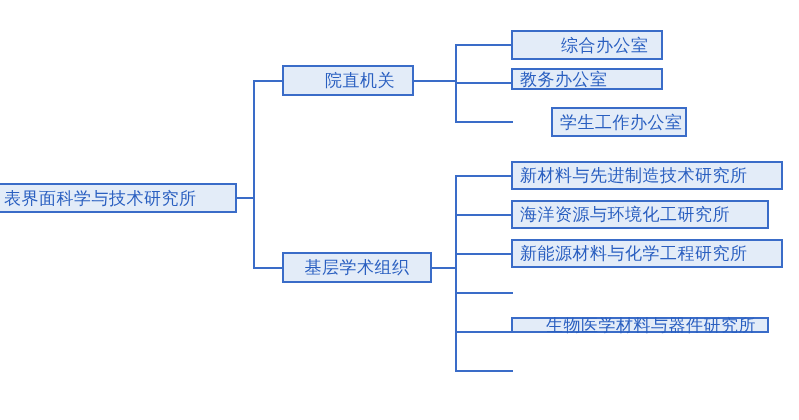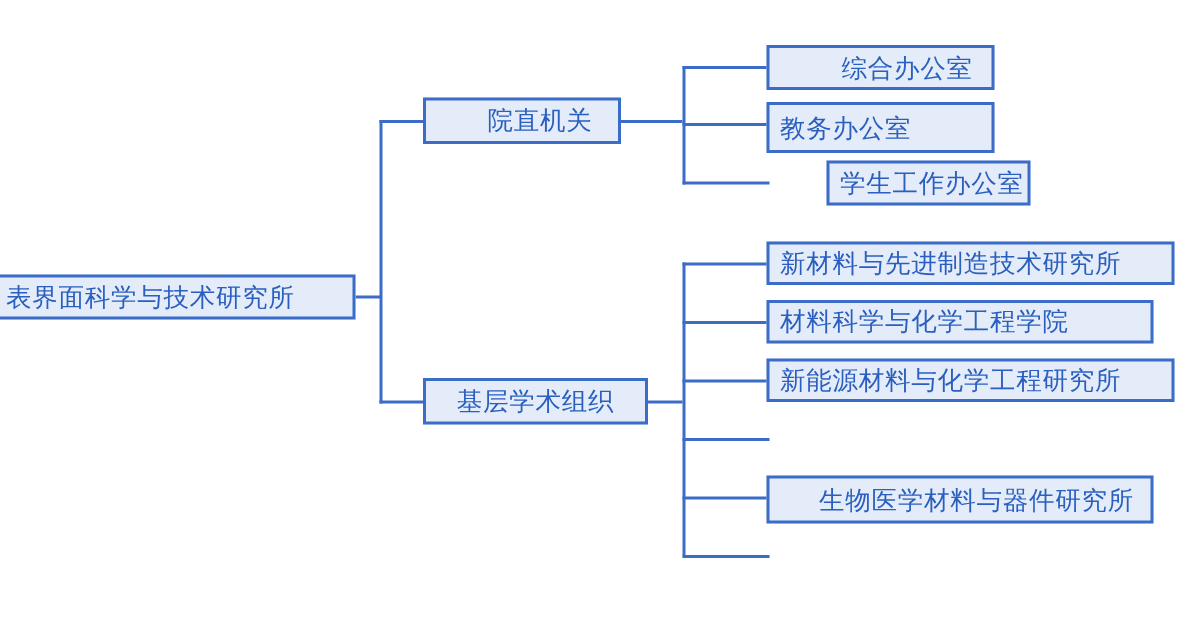--- a/index.html
+++ b/index.html
@@ -80,21 +80,21 @@
 
   <div class="connector v" style="left:455px; top:44px; width:2px; height:79px;"></div>
 
   <div class="connector h" style="left:455px; top:44px; width:58px;"></div>
   <div class="connector h" style="left:455px; top:82px; width:58px;"></div>
   <div class="connector h" style="left:455px; top:121px; width:58px;"></div>
 
   <div class="node leaf" style="left:511px; top:30px; width:152px; height:30px;padding-left:48px;">
     <span class="node-label">综合办公室</span>
   </div>
-  <div class="node leaf" style="left:511px; top:68px; width:152px; height:34px;">
+  <div class="node leaf" style="left:511px; top:68px; width:152px; height:22px;">
     <span class="node-label">教务办公室</span>
   </div>
   <div class="node leaf" style="left:511px; top:107px; width:136px; height:30px;margin-left:40px;">
     <span class="node-label">学生工作办公室</span>
   </div>
 
   <div class="node" style="left:282px; top:252px; width:150px; height:31px;">
     <span class="node-label">基层学术组织</span>
   </div>
 
@@ -106,22 +106,22 @@
   <div class="connector h" style="left:455px; top:214px; width:58px;"></div>
   <div class="connector h" style="left:455px; top:253px; width:58px;"></div>
   <div class="connector h" style="left:455px; top:292px; width:58px;"></div>
   <div class="connector h" style="left:455px; top:331px; width:58px;"></div>
   <div class="connector h" style="left:455px; top:370px; width:58px;"></div>
 
   <div class="node leaf" style="left:511px; top:161px; width:272px; height:29px;">
     <span class="node-label">新材料与先进制造技术研究所</span>
   </div>
   <div class="node leaf" style="left:511px; top:200px; width:258px; height:29px;">
-    <span class="node-label">材料科学与化学工程学院</span>
+    <span class="node-label">海洋资源与环境化工研究所</span>
   </div>
   <div class="node leaf" style="left:511px; top:239px; width:272px; height:29px;">
     <span class="node-label">新能源材料与化学工程研究所</span>
   </div>
-  <div class="node leaf" style="left:511px; top:317px; width:258px; height:32px;padding-left:33px;">
+  <div class="node leaf" style="left:511px; top:317px; width:258px; height:16px;padding-left:33px;">
     <span class="node-label">生物医学材料与器件研究所</span>
   </div>
 
 </div>
 
 </body></html>

